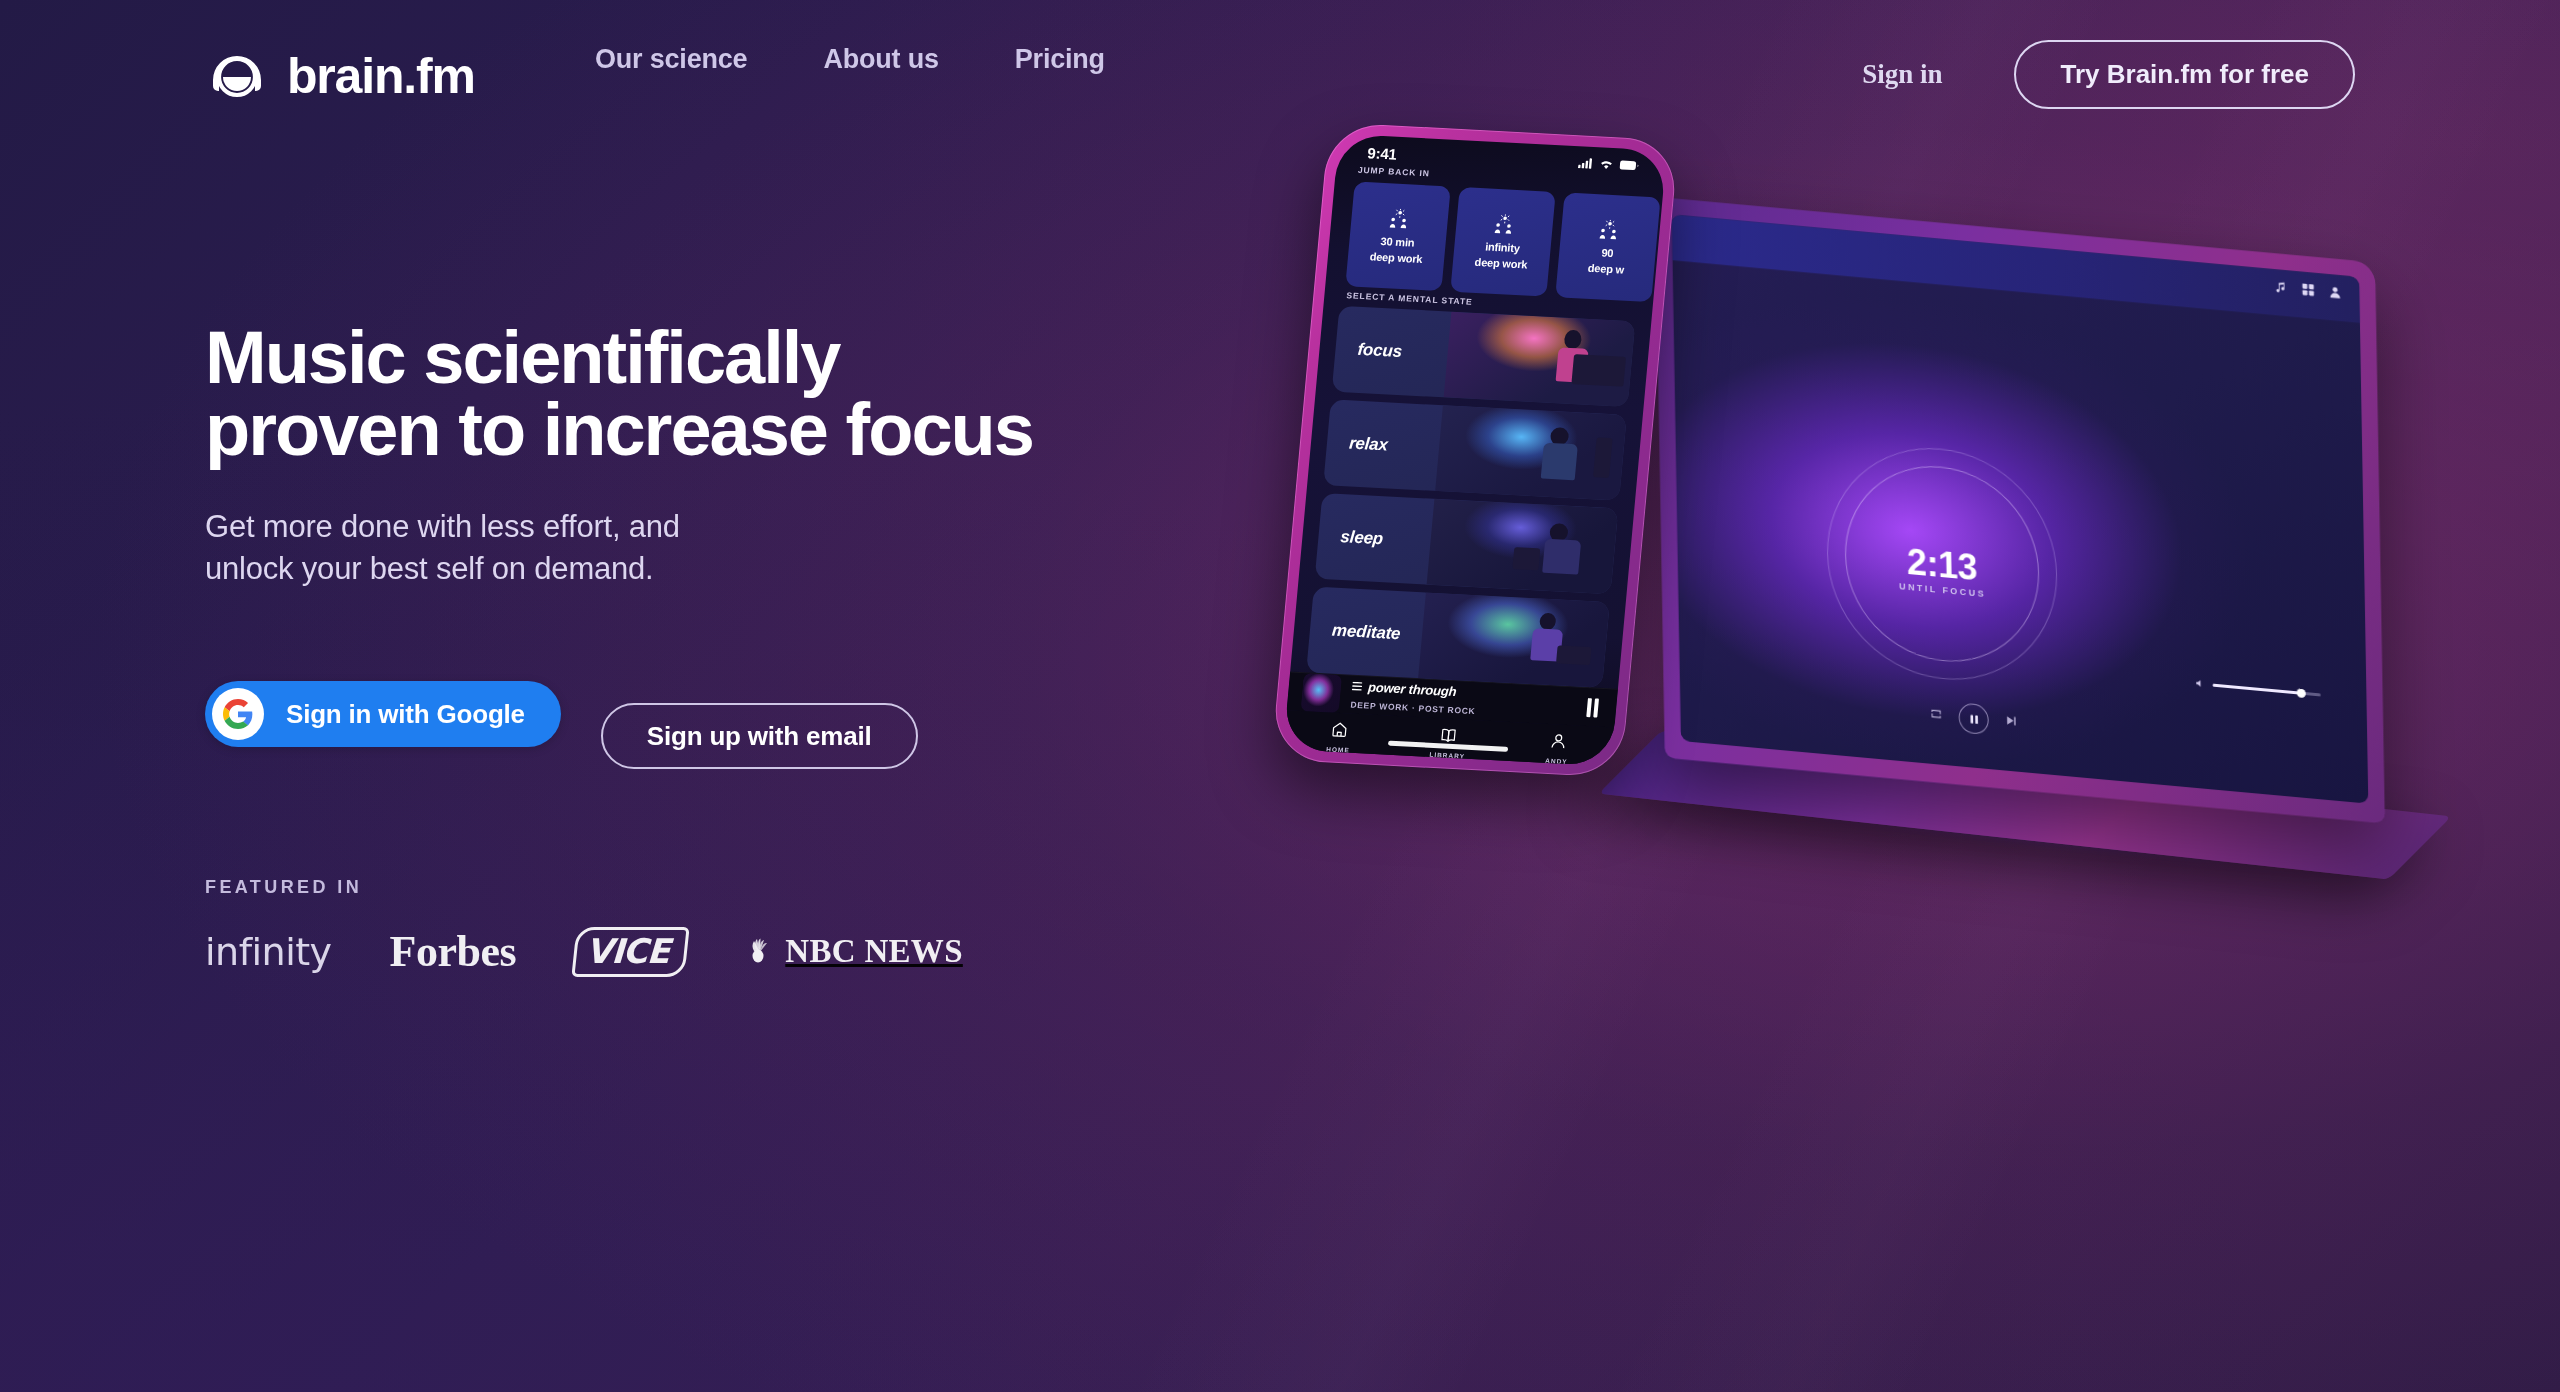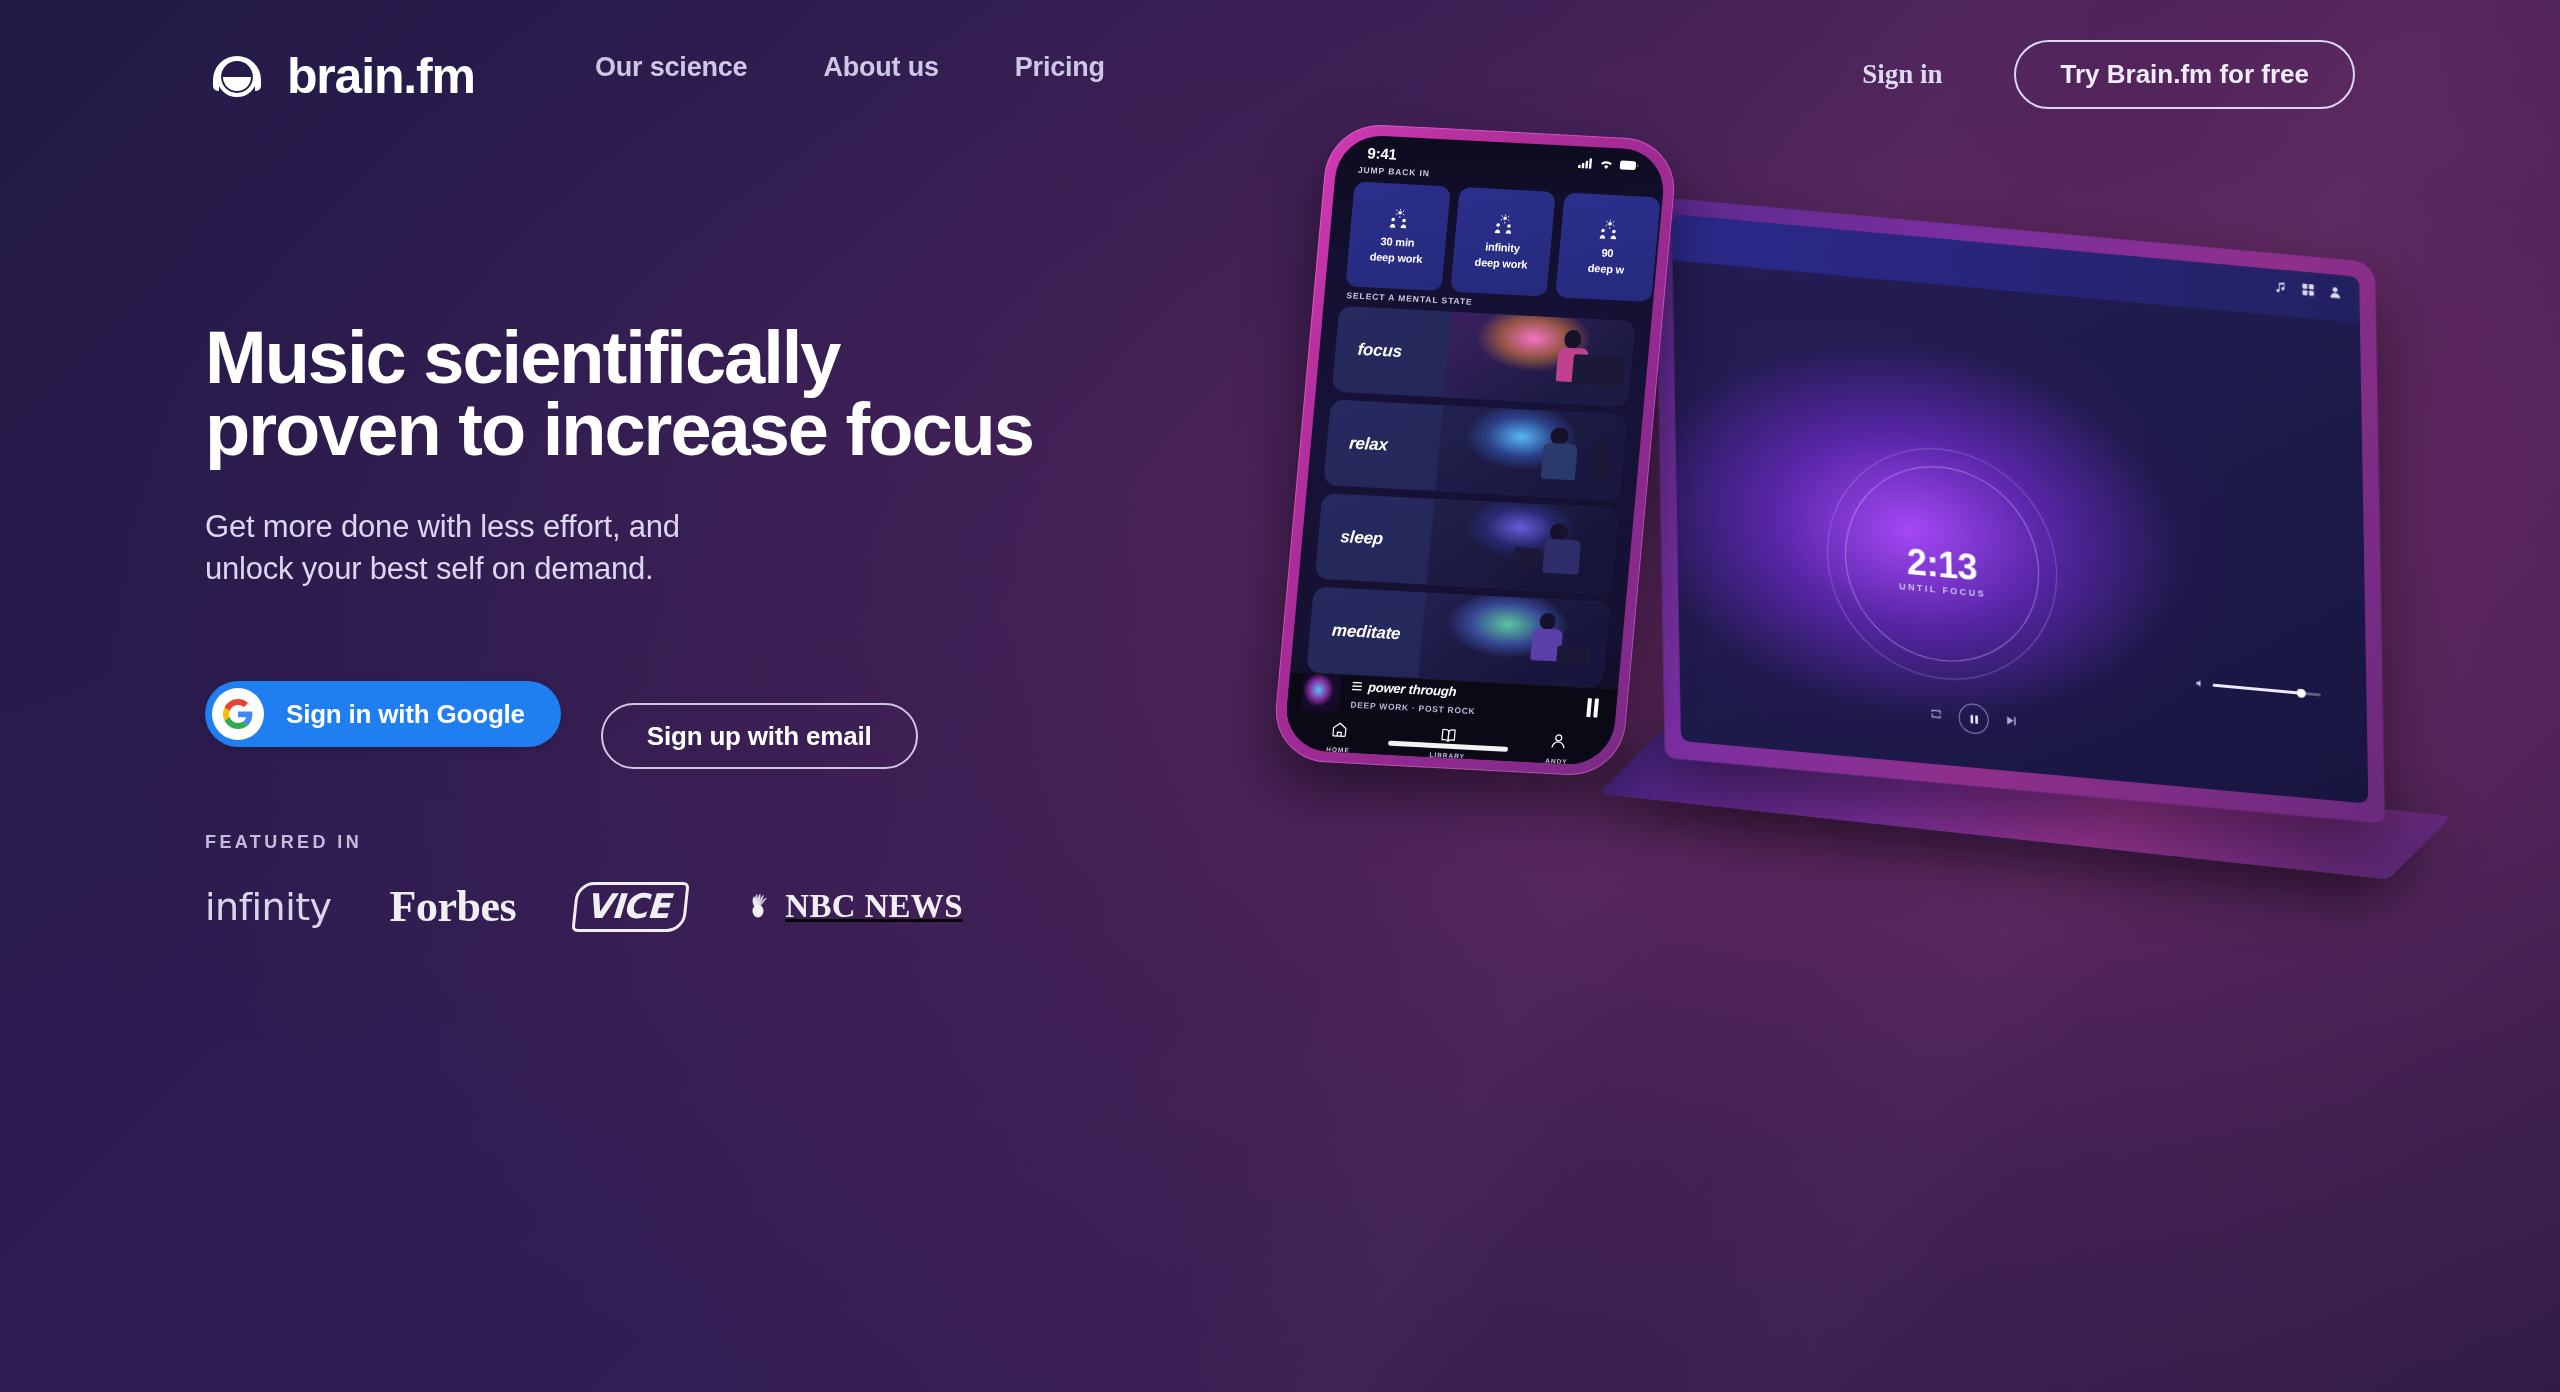--- a/index.html
+++ b/index.html
@@ -33,21 +33,21 @@
 
   
   header {
     position:absolute; top:0; left:0; width:100%; height:160px;
     display:flex; align-items:center; z-index:40;
   }
   .logo-wrap { position:absolute; left:205px; top:44px; display:flex; align-items:center; gap:18px; cursor:pointer; }
   .logo-mark { width:64px; height:64px; position:relative; }
   .logo-text { font-size:50px; font-weight:700; color:#fff; letter-spacing:-1.2px; line-height:1; }
 
-  nav.main-nav { position:absolute; left:595px; top:52px; display:flex; gap:76px; }
+  nav.main-nav { position:absolute; left:595px; top:44px; display:flex; gap:76px; }
   nav.main-nav a {
     color:#cfc7e8; font-size:27px; font-weight:600; text-decoration:none; letter-spacing:-0.2px; cursor:pointer;
   }
 
   .header-right { position:absolute; right:205px; top:40px; display:flex; align-items:center; gap:72px; }
   .signin-link { color:#ded8f0; font-size:27px; font-weight:600; text-decoration:none; cursor:pointer;font-family:Liberation Serif, serif; }
   .try-btn {
     border:2px solid #ddd6f2; border-radius:999px;
     color:#f0ecfb; font-size:26px; font-weight:700;
     padding:17px 44px; background:transparent; cursor:pointer;
@@ -76,21 +76,21 @@
     width:52px; height:52px; border-radius:50%; background:#fff;
     display:flex; align-items:center; justify-content:center; flex:none;
   }
   .google-btn span.lbl { color:#fff; font-size:26px; font-weight:700; letter-spacing:-0.2px; }
   .email-btn {
     border:2px solid #cfc6e6; border-radius:999px; background:transparent;
     color:#fff; font-size:26px; font-weight:700; padding:0 44px; height:66px;
     cursor:pointer; font-family:"Liberation Sans", sans-serif; letter-spacing:-0.2px;margin-top:44px;
   }
 
-  .featured { margin-top:63px; }
+  .featured { margin-top:108px; }
   .featured-label {
     font-size:18px; letter-spacing:3.4px; color:#c4bbdd; font-weight:600;
   }
   .logos { margin-top:28px; display:flex; align-items:center; gap:58px; }
   .logo-item { opacity:0.93; display:flex; align-items:center; }
 
   .brand-engadget {
     font-size:38px; font-weight:400; color:#e8e3f5; letter-spacing:-0.5px;
     font-family:"DejaVu Sans", sans-serif;
   }

